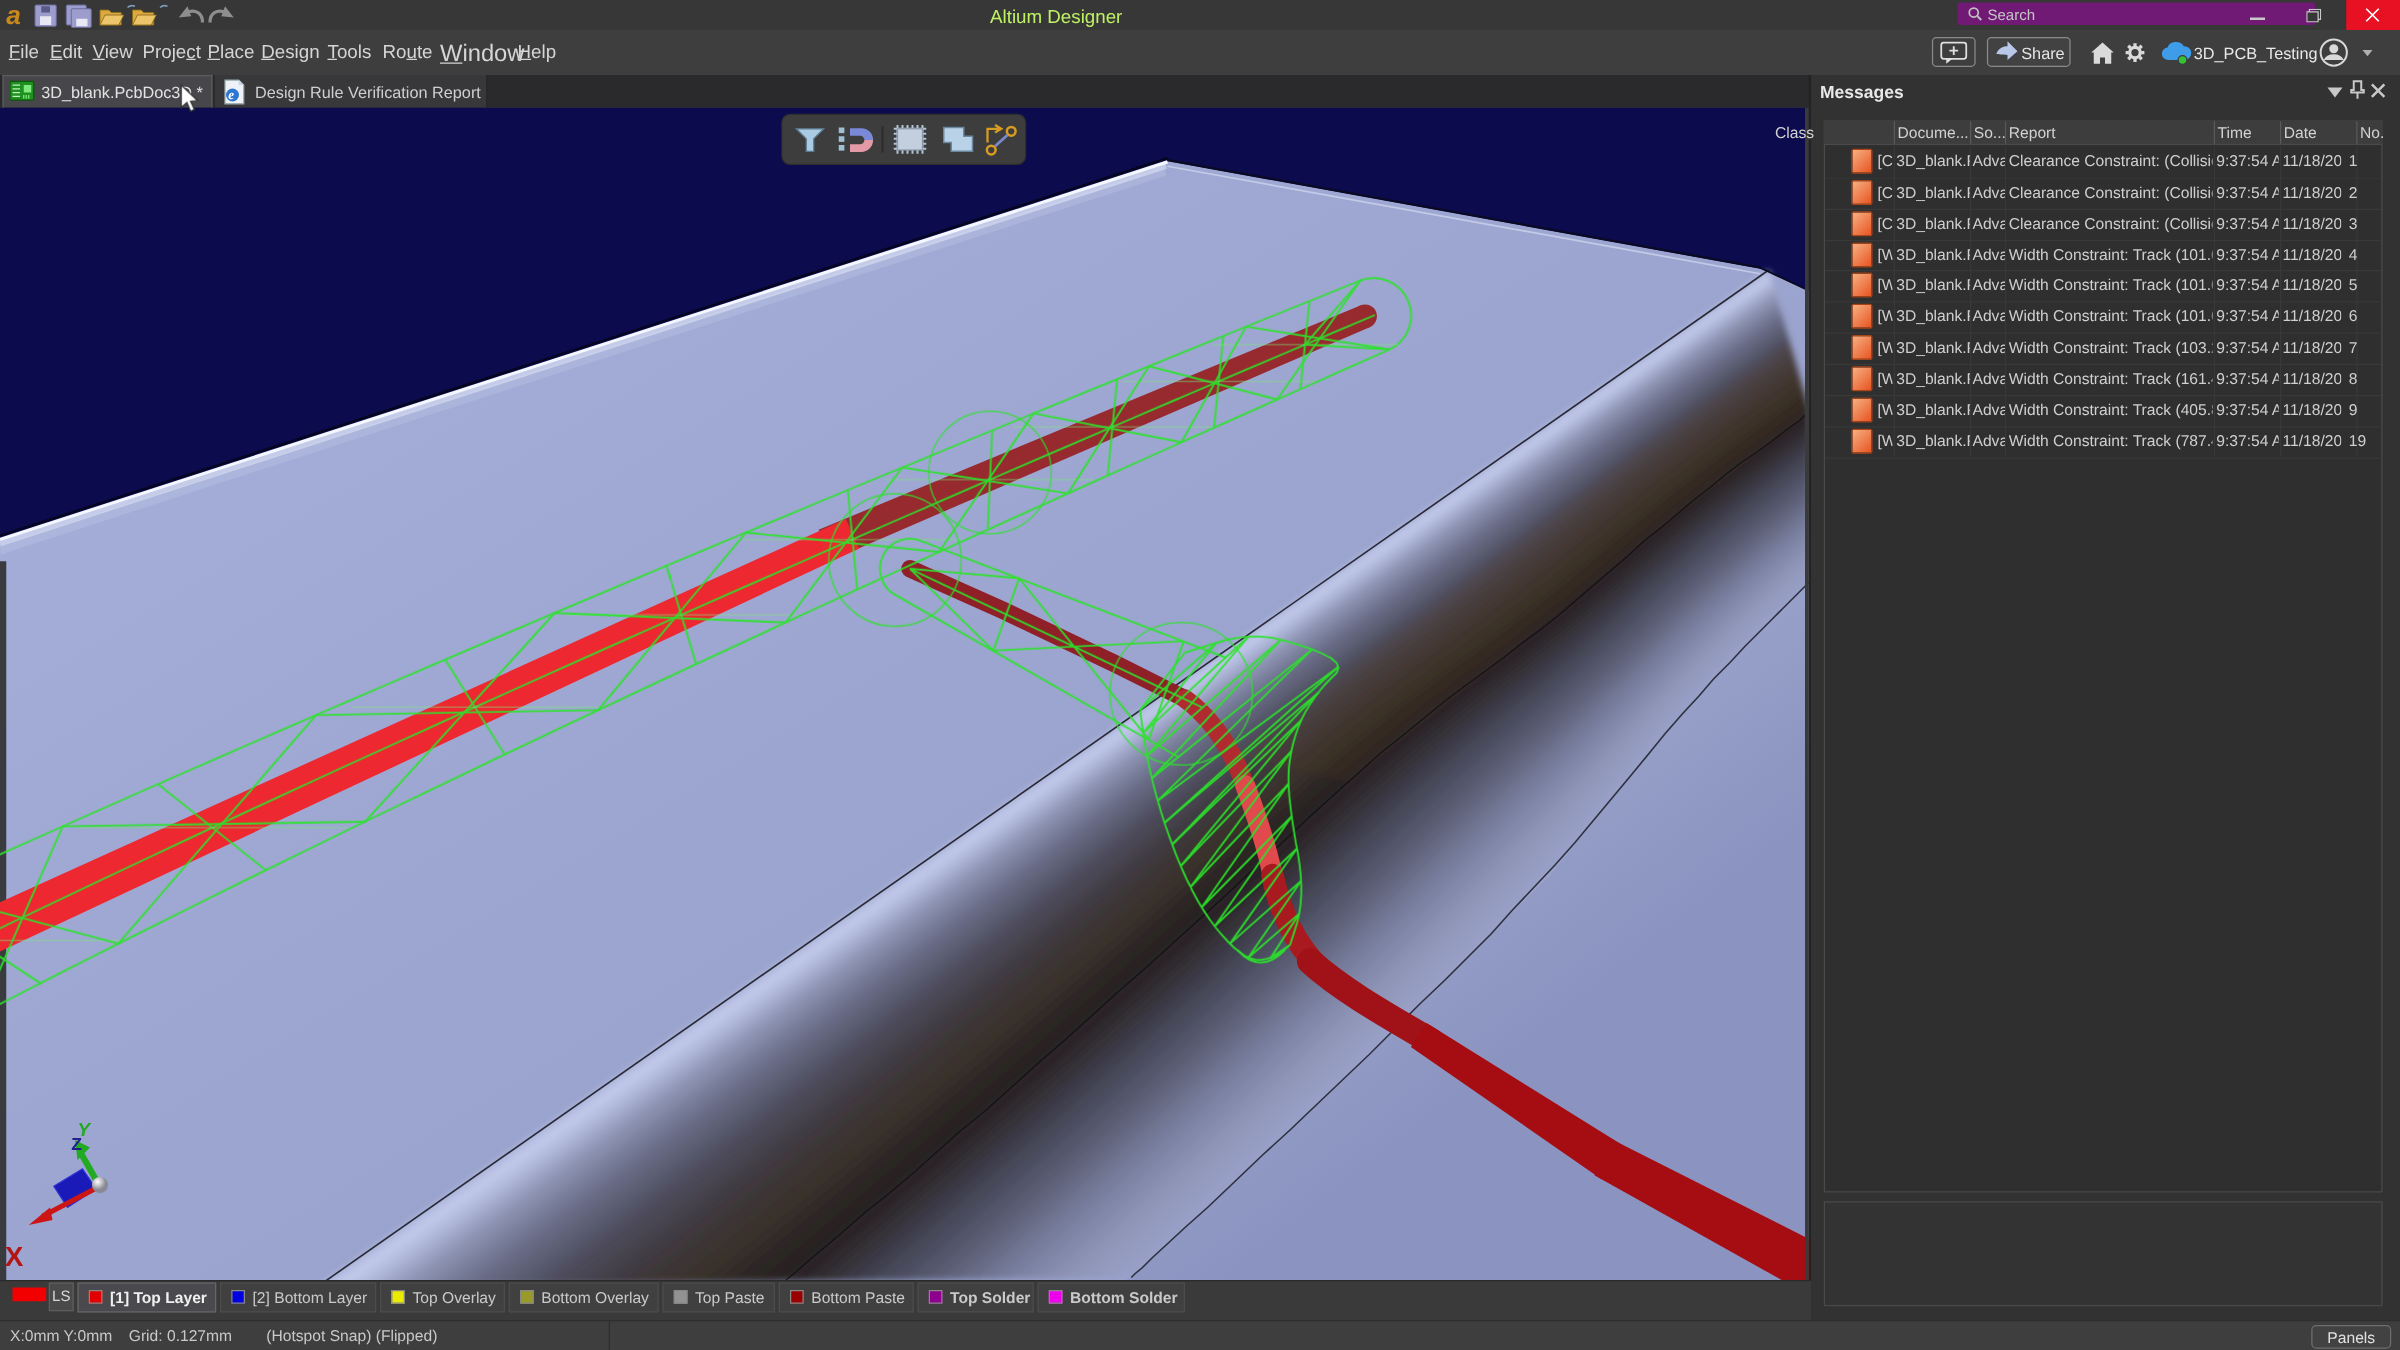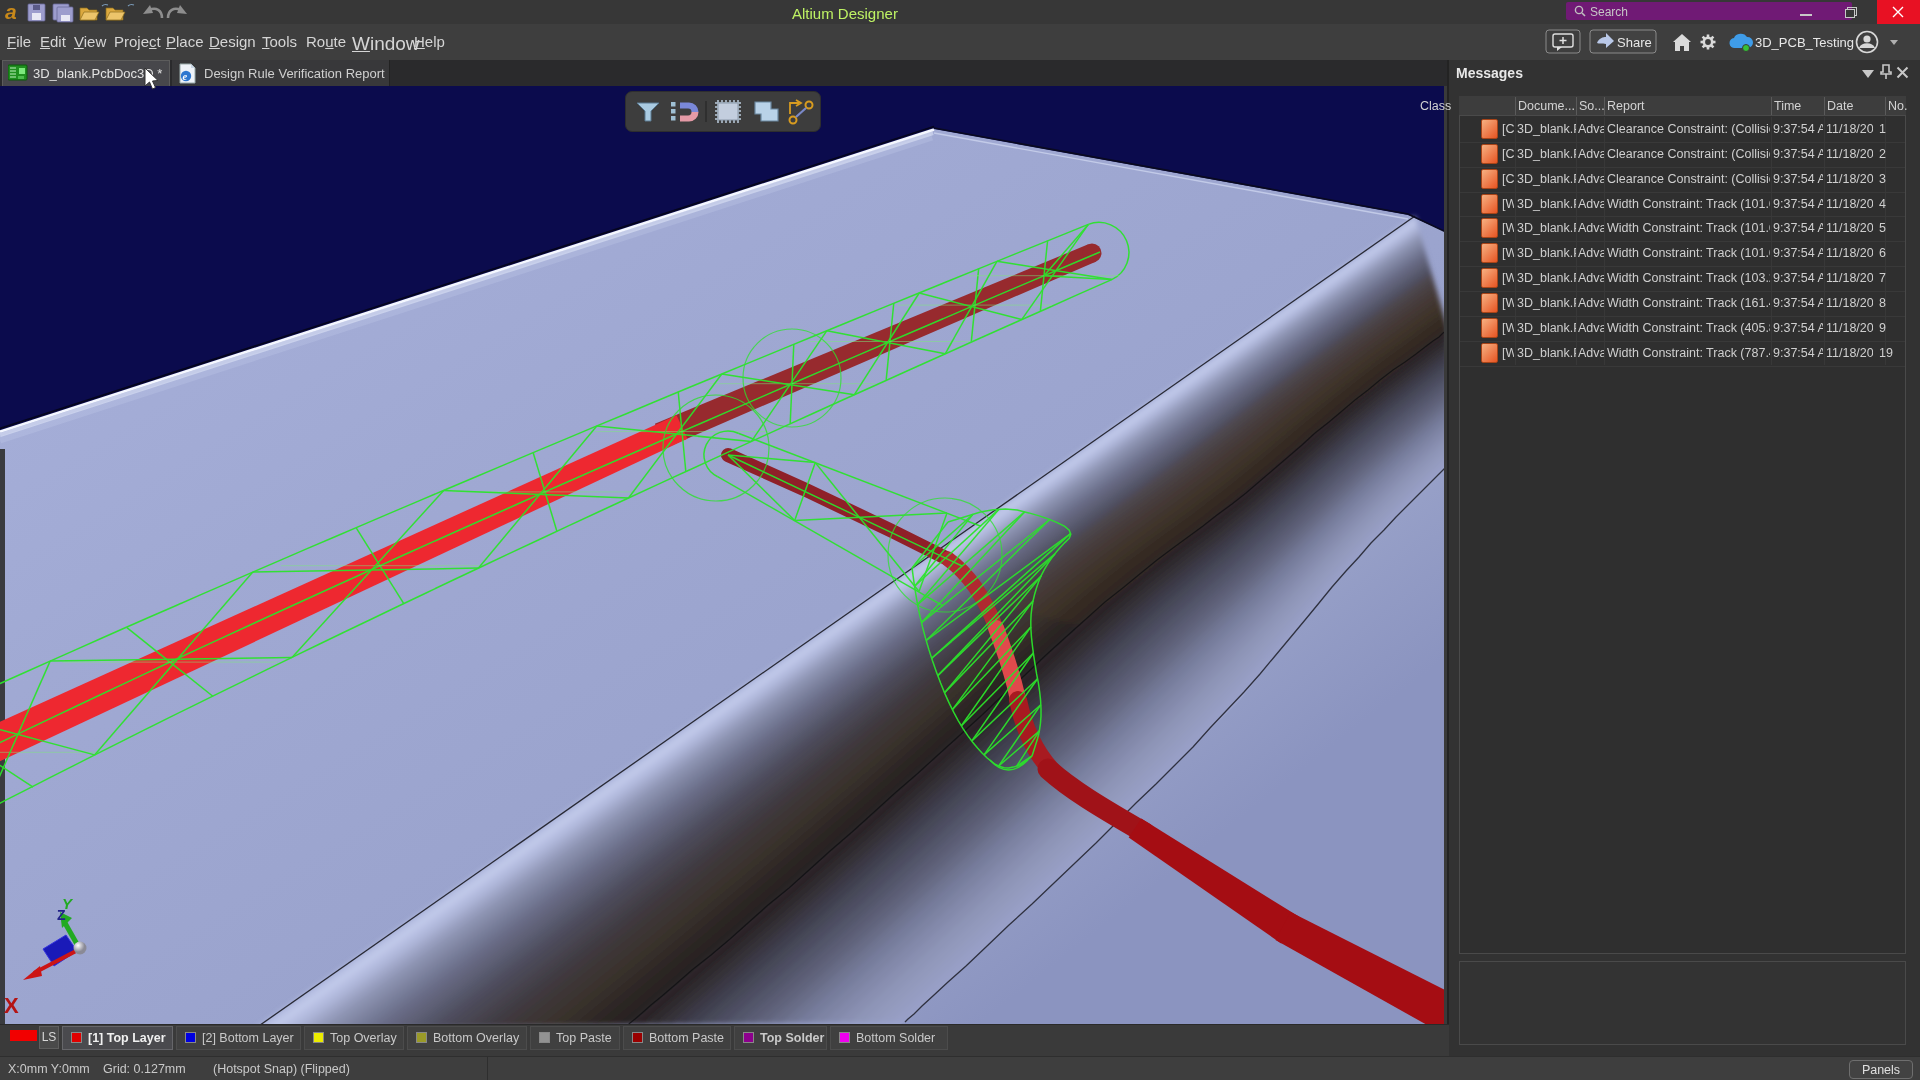--- a/index.html
+++ b/index.html
@@ -489,18 +489,18 @@
 <div class="abs" style="left:539px;top:1032px;width:11px;height:11px;background:#929292;border:1px solid #888"></div>
 <div class="abs" style="left:556px;top:1031px;color:#c9c9c9;font-size:12.5px;font-weight:normal">Top Paste</div>
 <div class="abs" style="left:623px;top:1026px;width:108px;height:24px;background:#404040;border:1px solid #4c4c4c"></div>
 <div class="abs" style="left:632px;top:1032px;width:11px;height:11px;background:#9a0000;border:1px solid #888"></div>
 <div class="abs" style="left:649px;top:1031px;color:#c9c9c9;font-size:12.5px;font-weight:normal">Bottom Paste</div>
 <div class="abs" style="left:734px;top:1026px;width:93px;height:24px;background:#404040;border:1px solid #4c4c4c"></div>
 <div class="abs" style="left:743px;top:1032px;width:11px;height:11px;background:#8d008d;border:1px solid #888"></div>
 <div class="abs" style="left:760px;top:1031px;color:#c9c9c9;font-size:12.5px;font-weight:bold">Top Solder</div>
 <div class="abs" style="left:830px;top:1026px;width:118px;height:24px;background:#404040;border:1px solid #4c4c4c"></div>
 <div class="abs" style="left:839px;top:1032px;width:11px;height:11px;background:#ee00ee;border:1px solid #888"></div>
-<div class="abs" style="left:856px;top:1031px;color:#c9c9c9;font-size:12.5px;font-weight:normal">Bottom Solder</div>
+<div class="abs" style="left:856px;top:1031px;color:#c9c9c9;font-size:12.5px;font-weight:bold">Bottom Solder</div>
 <div class="abs" style="left:0;top:1056px;width:1920px;height:24px;background:#3e3e3e;border-top:1px solid #2e2e2e"></div>
 <div class="abs" style="left:8px;top:1062px;color:#c9c9c9;font-size:12.5px">X:0mm Y:0mm</div>
 <div class="abs" style="left:103px;top:1062px;color:#c9c9c9;font-size:12.5px">Grid: 0.127mm</div>
 <div class="abs" style="left:213px;top:1062px;color:#c9c9c9;font-size:12.5px">(Hotspot Snap) (Flipped)</div>
 <div class="abs" style="left:487px;top:1057px;width:1px;height:23px;background:#2e2e2e"></div>
 <div class="abs" style="left:1849px;top:1060px;width:64px;height:19px;background:#424242;border:1px solid #6e6e6e;border-radius:4px;color:#e0e0e0;font-size:12.5px;text-align:center;line-height:18px">Panels</div>
 </body></html>

